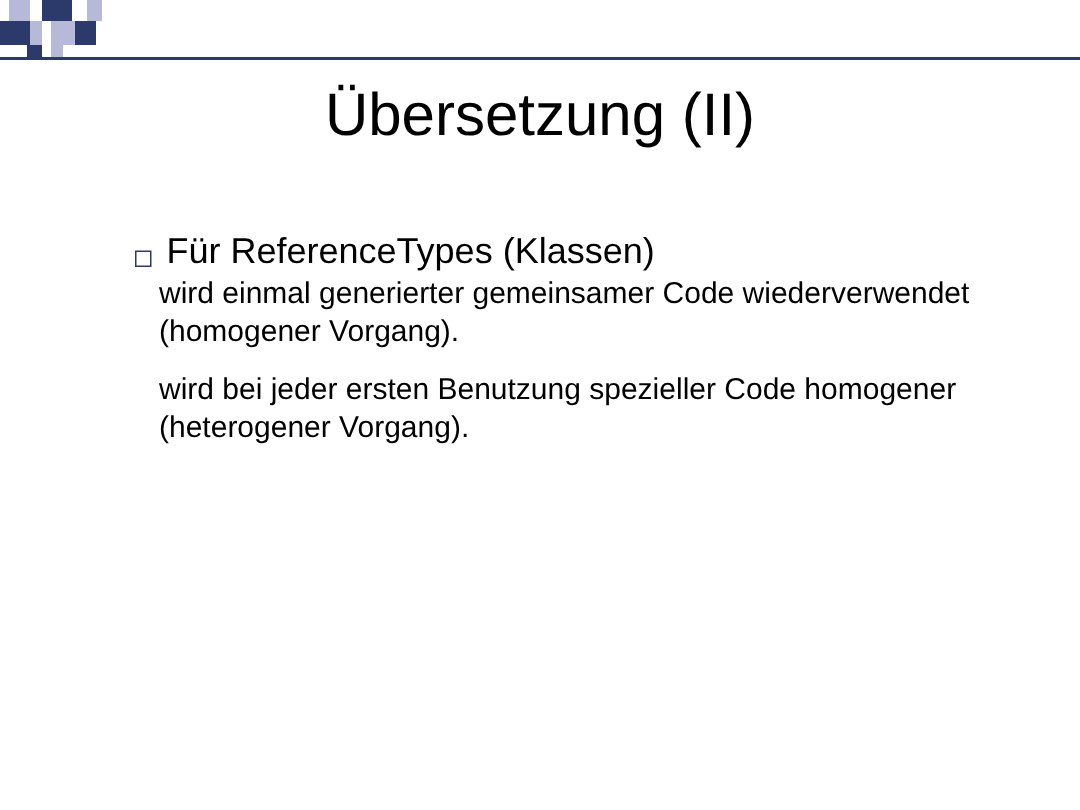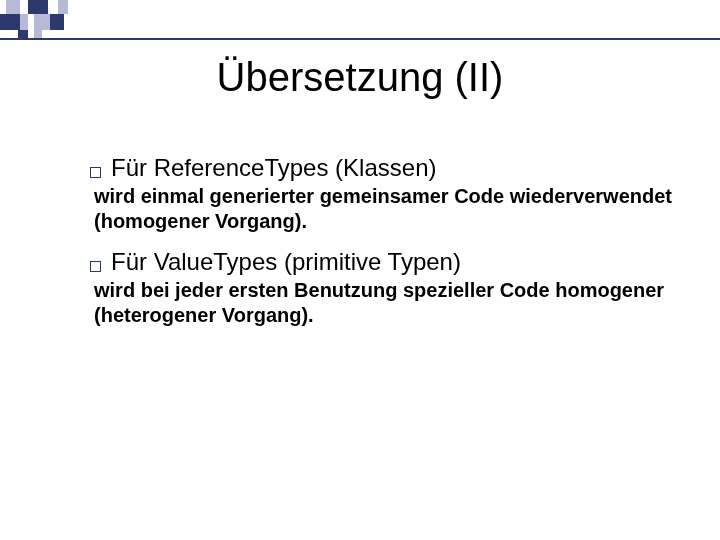--- a/index.html
+++ b/index.html
@@ -95,23 +95,22 @@
     margin-top: 9px;
     margin-right: 10px;
     flex: 0 0 auto;
   }
   .lvl2-text {
     font-size: 24px;
   }
   .lvl2-body {
     font-size: 20px;
     line-height: 1.25;
-    margin-left: 4px;
+    margin-left: 16px;
     margin-top: 2px;
-    font-weight: bold;
   }
 </style>
 </head>
 <body>
 
 <div class="slide">
 
   <div class="deco">
     <div class="row">
       <div class="sq sq-empty" style="width:6px;height:14px"></div>
@@ -145,22 +144,18 @@
 
     <div class="lvl2">
       <div class="lvl2-head">
         <div class="bullet-square-hollow"></div>
         <div class="lvl2-text">Für ReferenceTypes (Klassen)</div>
       </div>
       <div class="lvl2-body">wird einmal generierter gemeinsamer Code wiederverwendet (homogener Vorgang).</div>
     </div>
 
     <div class="lvl2">
-      <div class="lvl2-head">
-        <div class="bullet-square-hollow"></div>
-        <div class="lvl2-text">Für ValueTypes (primitive Typen)</div>
-      </div>
       <div class="lvl2-body">wird bei jeder ersten Benutzung spezieller Code homogener (heterogener Vorgang).</div>
     </div>
 
   </div>
 
 </div>
 
 </body></html>

